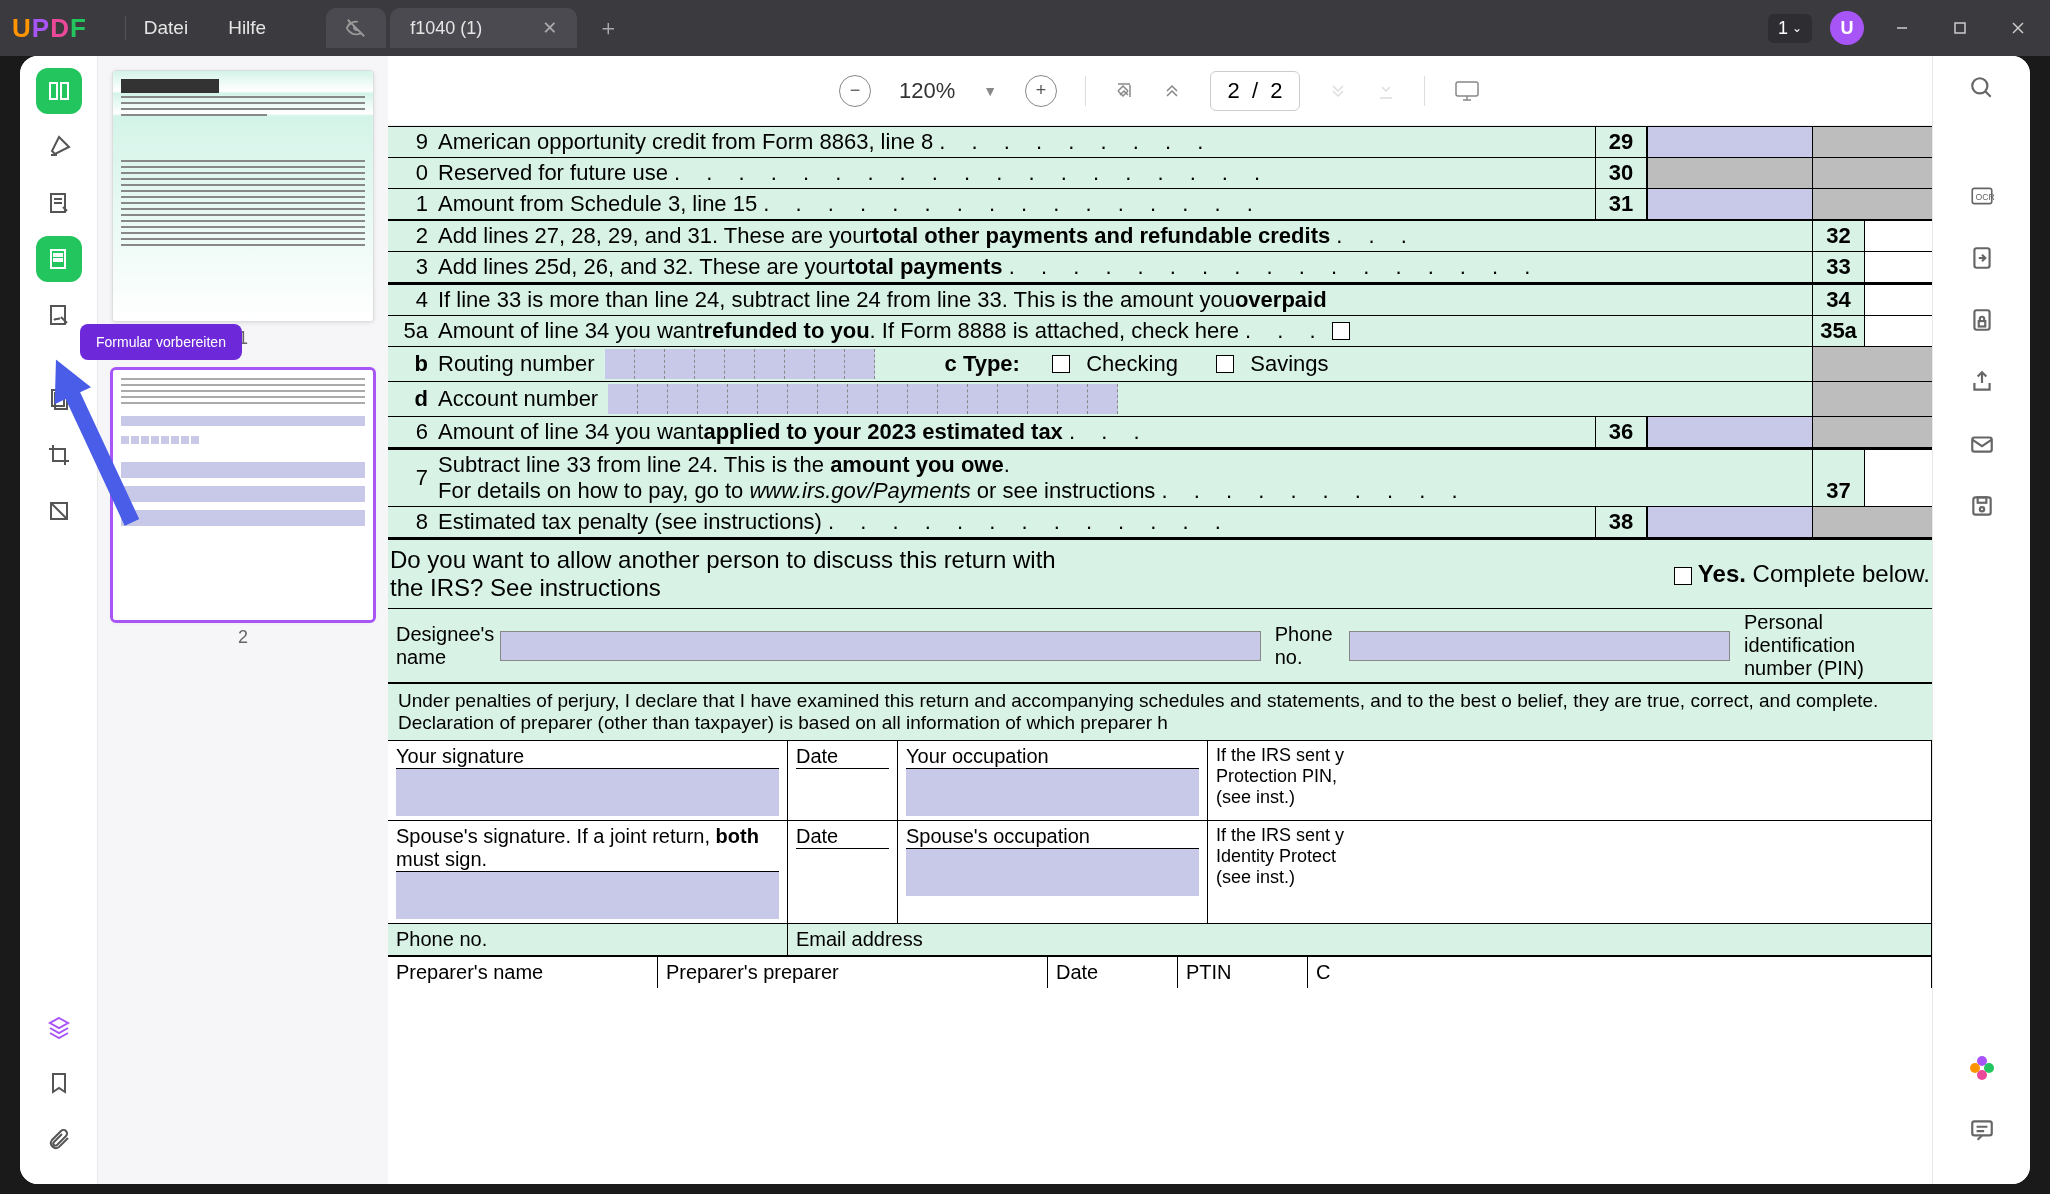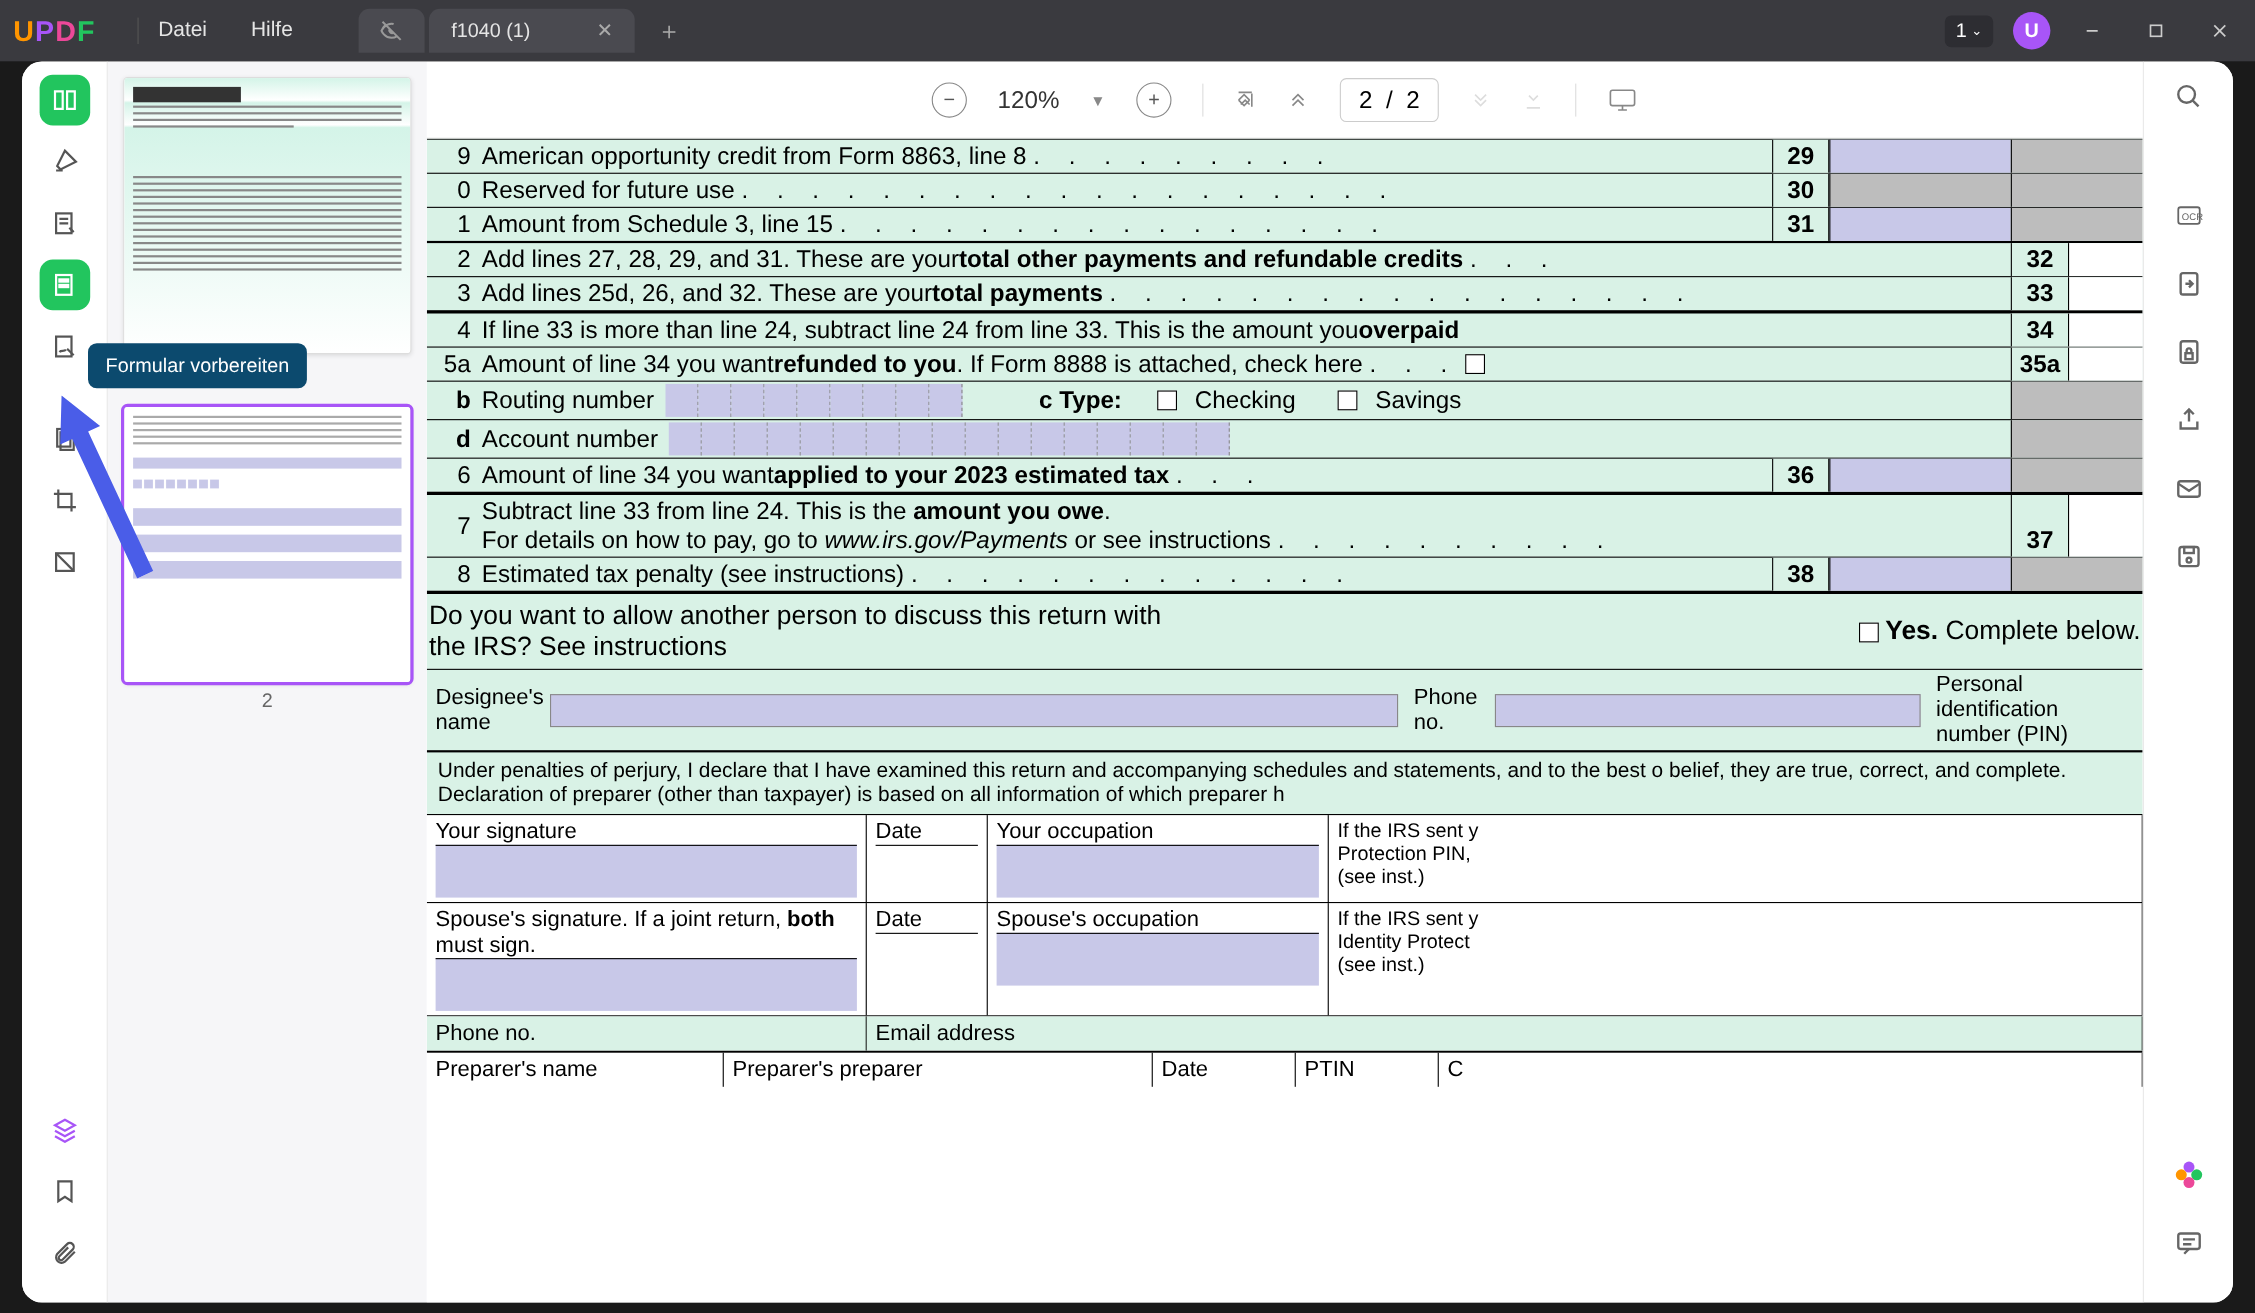--- a/index.html
+++ b/index.html
@@ -21,21 +21,21 @@
 .avatar { width: 34px; height: 34px; border-radius: 50%; background: #a855f7; color: #fff; display: flex; align-items: center; justify-content: center; font-size: 18px; font-weight: 600; }
 .win-btn { width: 40px; height: 30px; display: flex; align-items: center; justify-content: center; color: #ccc; cursor: pointer; }
 
 .workspace { position: absolute; top: 56px; left: 20px; right: 20px; bottom: 10px; background: #fff; border-radius: 18px; display: flex; overflow: hidden; }
 
 .left-rail { width: 78px; background: #fff; border-right: 1px solid #e8e8e8; display: flex; flex-direction: column; align-items: center; padding-top: 14px; gap: 14px; position: relative; }
 .rail-btn { width: 42px; height: 42px; border-radius: 10px; display: flex; align-items: center; justify-content: center; cursor: pointer; color: #555; }
 .rail-btn.active { background: #22c55e; color: #fff; box-shadow: 0 0 0 2px #22c55e; }
 .rail-spacer { flex: 1; }
 .rail-group-break { height: 14px; }
-.tooltip { position: absolute; left: 60px; top: 256px; background: #0c4a6e; color: #fff; padding: 10px 16px; border-radius: 8px; font-size: 18px; white-space: nowrap; z-index: 50; }
+.tooltip { position: absolute; left: 60px; top: 268px; background: #6d28d9; color: #fff; padding: 10px 16px; border-radius: 8px; font-size: 14px; white-space: nowrap; z-index: 50; }
 
 .thumb-panel { width: 290px; background: #f6f6f8; padding: 14px; overflow-y: auto; }
 .thumb { background: #fff; border: 1px solid #ddd; border-radius: 4px; margin-bottom: 6px; box-shadow: 0 1px 4px rgba(0,0,0,0.1); position: relative; overflow: hidden; }
 .thumb.selected { outline: 3px solid #a855f7; outline-offset: -1px; }
 .thumb-content { height: 250px; background: linear-gradient(#d4f4e8 0%, #fff 8%, #d4f4e8 9%, #fff 17%, #d4f4e8 18%, #fff 100%); position: relative; }
 .thumb-num { text-align: center; font-size: 18px; color: #666; margin-bottom: 20px; }
 .thumb-lines { position: absolute; inset: 8px; }
 .tl { height: 2px; background: #888; margin-bottom: 4px; }
 .arrow-annotation { position: absolute; top: 295px; left: 34px; z-index: 40; font-size: 70px; color: #4a5de8; transform: rotate(-25deg); pointer-events: none; }
 
@@ -65,21 +65,21 @@
 .field-box { background: #c8c8e8; height: 30px; flex: 1; border: 1px solid #888; }
 .segment-boxes { display: flex; height: 30px; }
 .seg { width: 30px; border-right: 1px dashed #888; background: #c8c8e8; }
 .sig-row { display: flex; border-top: 1.5px solid #000; }
 .sig-cell { border-right: 1px solid #000; padding: 4px 8px; font-size: 20px; }
 .sig-fill { height: 48px; background: #c8c8e8; border-top: 1px solid #000; }
 .perjury { font-size: 19px; padding: 6px 10px; background: #d9f2e6; }
 .section-q { font-size: 24px; padding: 6px 2px; background: #d9f2e6; display: flex; justify-content: space-between; align-items: center; }
 .designee-row { display: flex; background: #d9f2e6; border-top: 1px solid #000; padding: 2px 8px; font-size: 20px; gap: 4px; align-items: center; }
 
-.right-rail { width: 82px; background: #fff; border-left: 1px solid #e8e8e8; display: flex; flex-direction: column; align-items: center; padding-top: 14px; gap: 26px; }
+.right-rail { width: 98px; background: #fff; border-left: 1px solid #e8e8e8; display: flex; flex-direction: column; align-items: center; padding-top: 14px; gap: 26px; }
 .rr-btn { width: 36px; height: 36px; display: flex; align-items: center; justify-content: center; color: #666; cursor: pointer; }
 .rr-spacer { flex: 1; }
 .ai-icon { width: 30px; height: 30px; }
 
 svg { display: block; }
 </style>
 </head>
 <body>
 
 <div class="titlebar">

